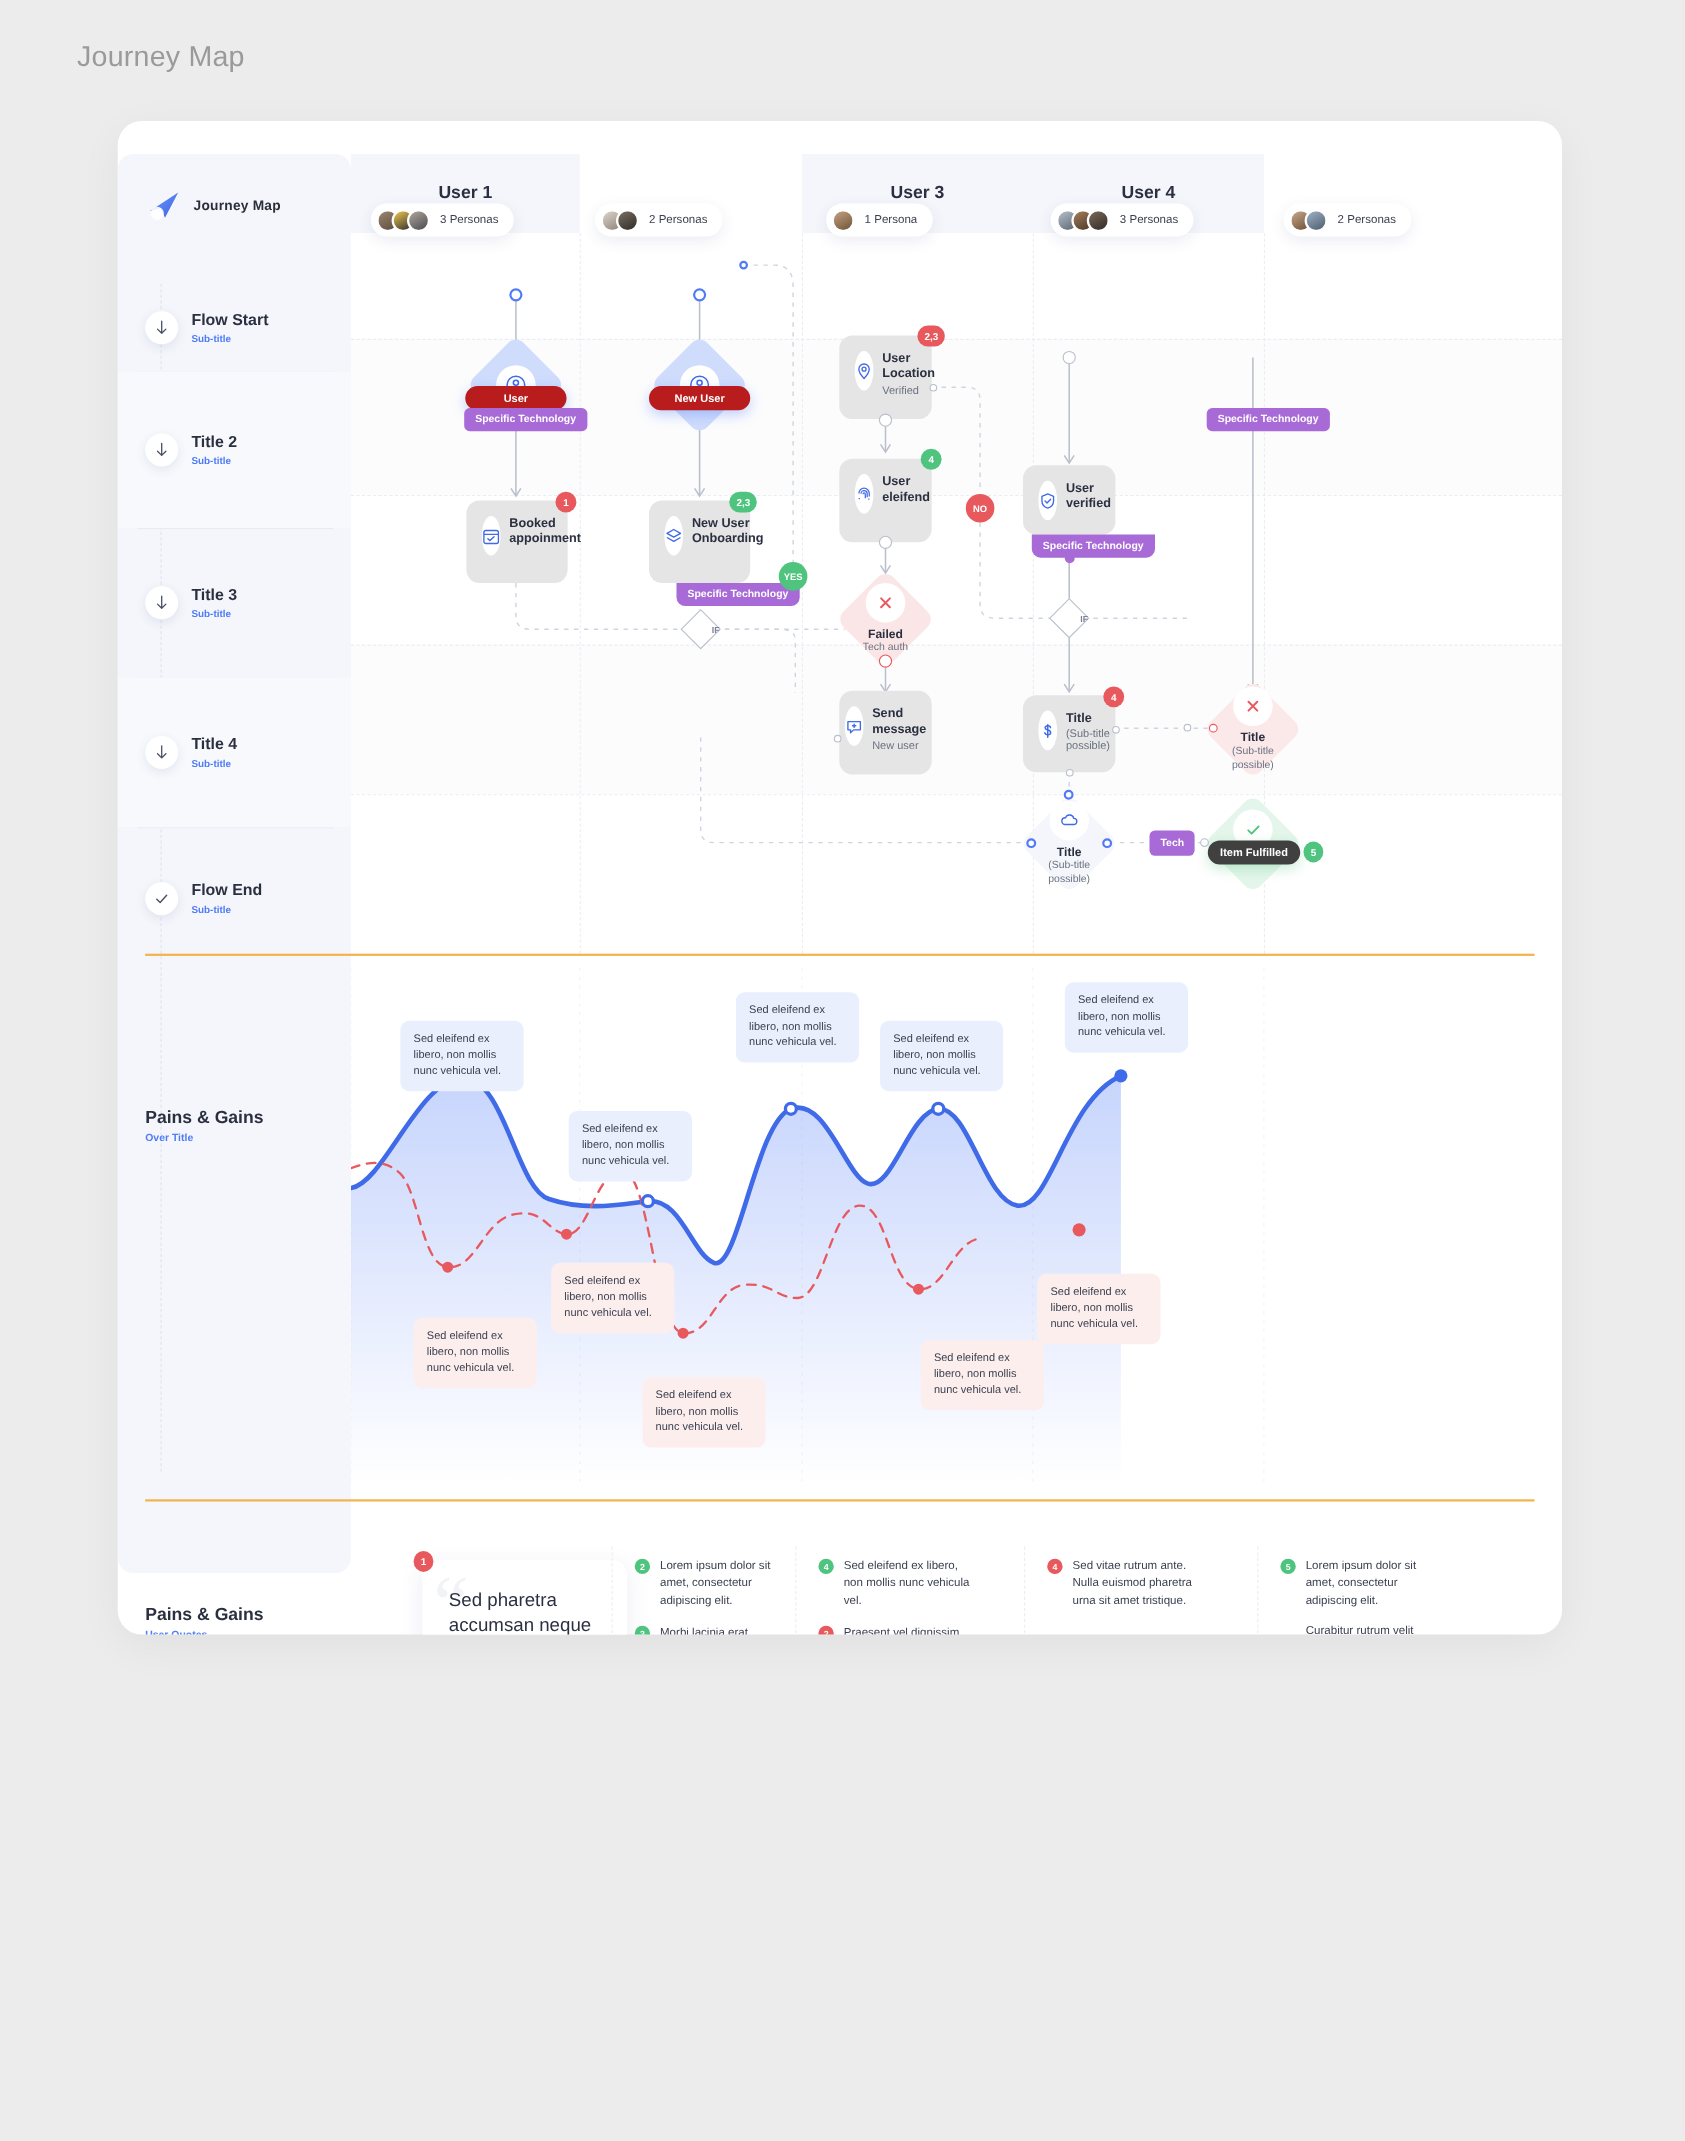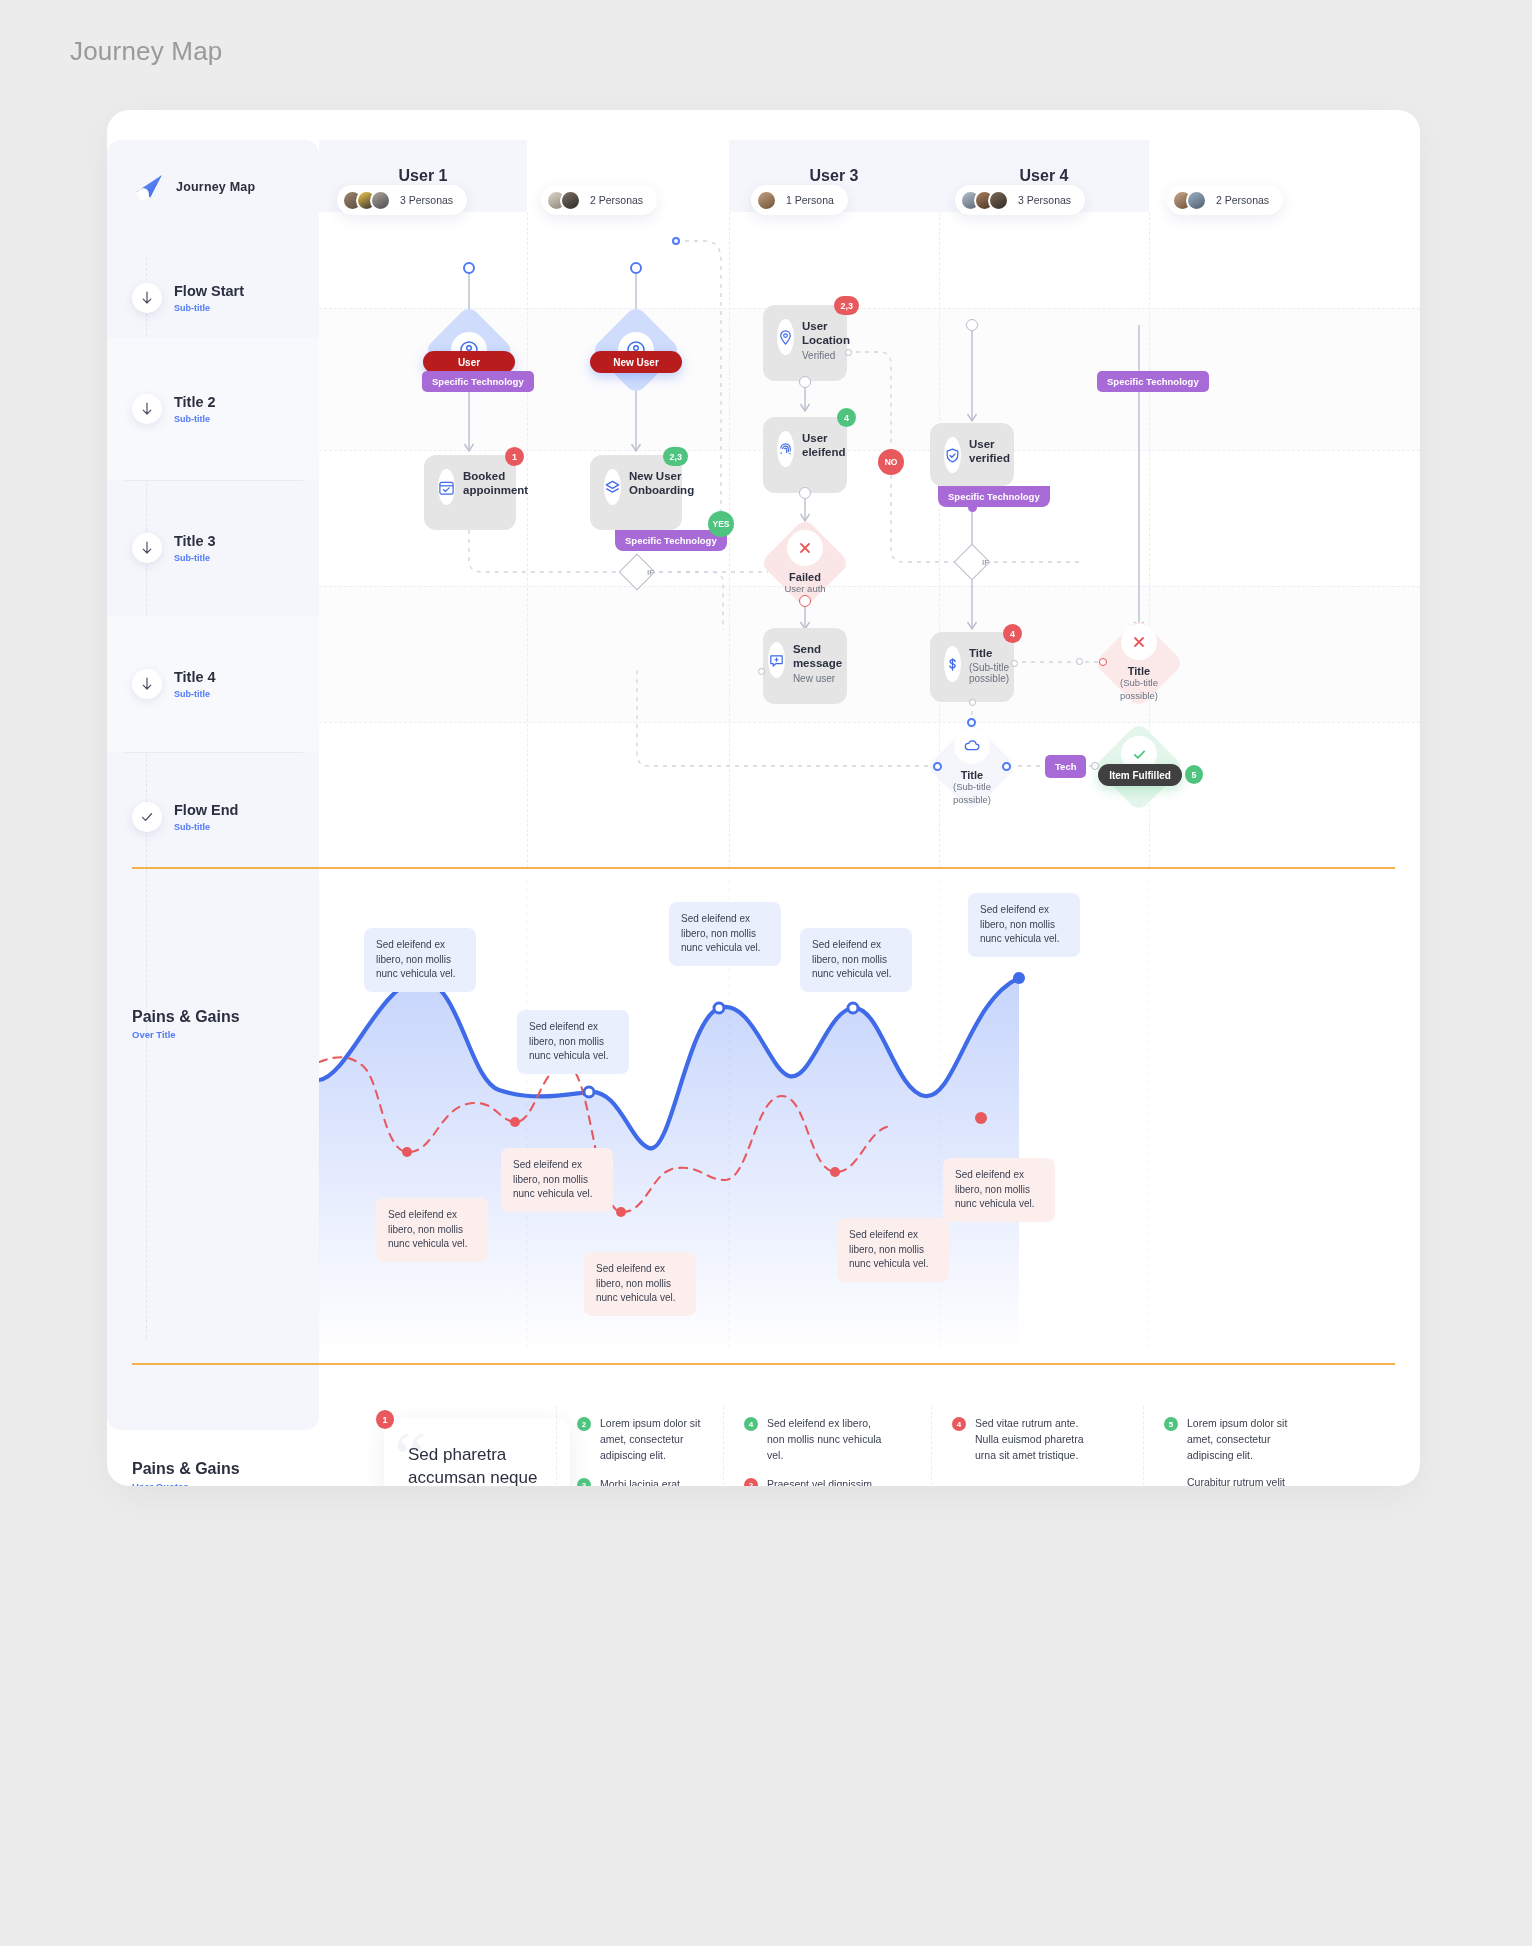--- a/index.html
+++ b/index.html
@@ -124,21 +124,21 @@
     position:absolute; width:26px; height:26px; border-radius:50%;
     color:#fff; font-size:8.5px; font-weight:700; display:flex;
     align-items:center; justify-content:center; z-index:10;
   }
   .yn.yes { background:#4fc47f; }
   .yn.no  { background:#e8595e; }
   .ifdia {
     position:absolute; width:26px; height:26px; transform:rotate(45deg);
     border:1px solid #b9bfcc; background:#fff;
   }
-  .iflab { position:absolute; font-size:8px; font-weight:400; color:#7b8295; z-index:3;padding-left:17px;}
+  .iflab { position:absolute; font-size:8px; font-weight:700; color:#7b8295; z-index:3;padding-left:17px;}
 
   svg.wires { position:absolute; left:0; top:0; width:1101px; height:790px; overflow:visible; pointer-events:none;}
 
   
   .sep-orange { position:absolute; left:25px; width:1263px; height:2px; background:#f3b24a; }
   .sec-head { position:absolute; }
   .sec-title { font-size:16px; font-weight:700; color:#2b3040;}
   .sec-sub { font-size:9.5px; font-weight:700; color:#4f7bf7; margin-top:3px;}
   .chart { position:absolute; left:212px; top:0; width:1101px; height:460px;}
   .tip {
@@ -492,21 +492,21 @@
 
     <div class="dia-wrap" style="left:441px;top:408px;width:90px;height:90px;">
       <div class="diamond" style="left:13px;top:13px;width:64px;height:64px;background:#fbe6e7;"></div>
       <div class="dia-content">
         <span class="dia-ic">
           <svg width="16" height="16" viewBox="0 0 16 16">
               <path d="M4 4 L12 12 M12 4 L4 12" stroke="#e8595e" stroke-width="1.8" stroke-linecap="round"></path>
             </svg>
         </span>
         <span class="dia-t">Failed</span>
-        <span class="dia-s">User auth</span>
+        <span class="dia-s">Tech auth</span>
       </div>
     </div>
     <div class="dot-o" style="left:480px;top:485px;width:12px;height:12px;border:1.6px solid #e8595e;"></div>
 
     <div class="node" style="left:444px;top:518px;width:84px;">
       <div class="card" style="width:84px;height:76px;justify-content:center;">
         <span class="ic">
           <svg width="17" height="17" viewBox="0 0 18 18">
               <path d="M3 4.2 h12 v8 h-6.5 L5.5 15 v-2.8 H3 Z" fill="none" stroke="#3f6ae8" stroke-width="1.3" stroke-linejoin="round"></path>
               <path d="M9 6.6 v3.2 M7.4 8.2 h3.2" stroke="#3f6ae8" stroke-width="1.3" stroke-linecap="round"></path>

